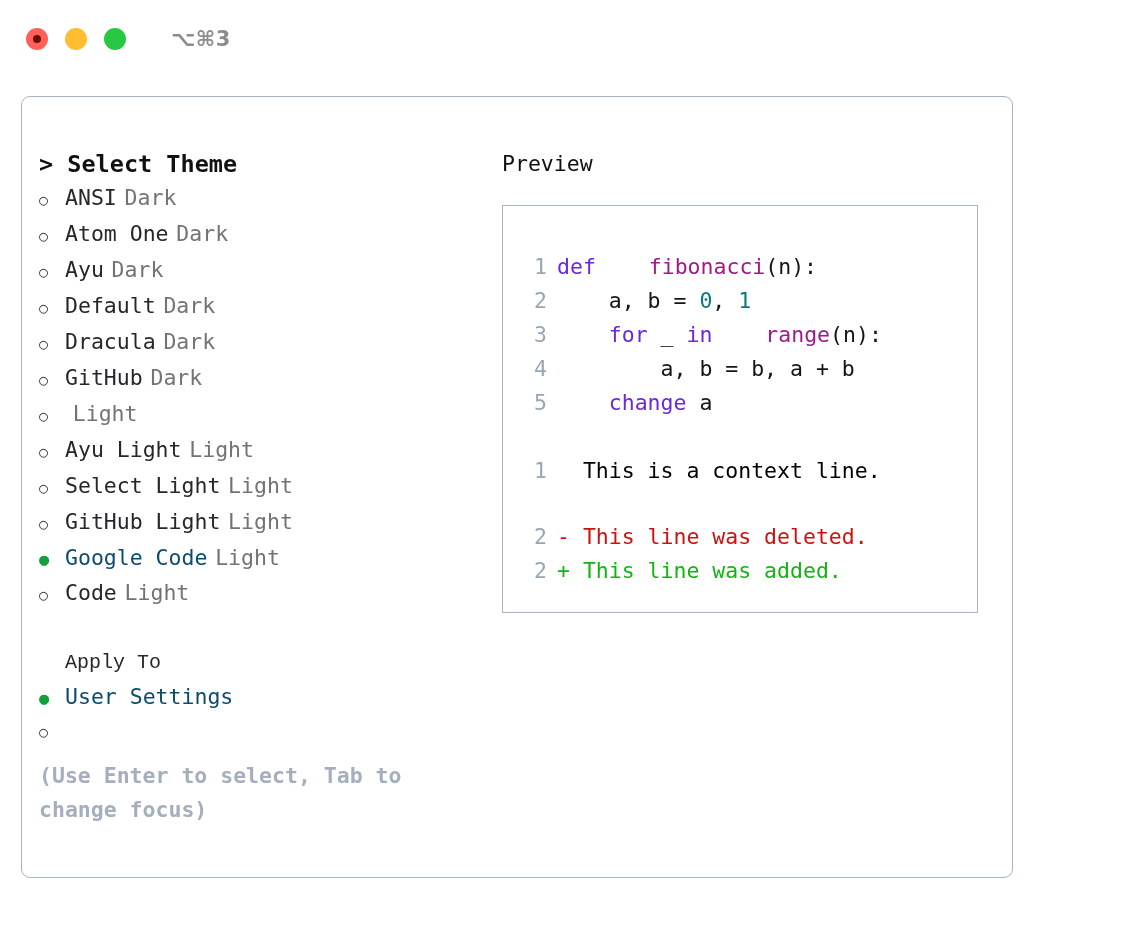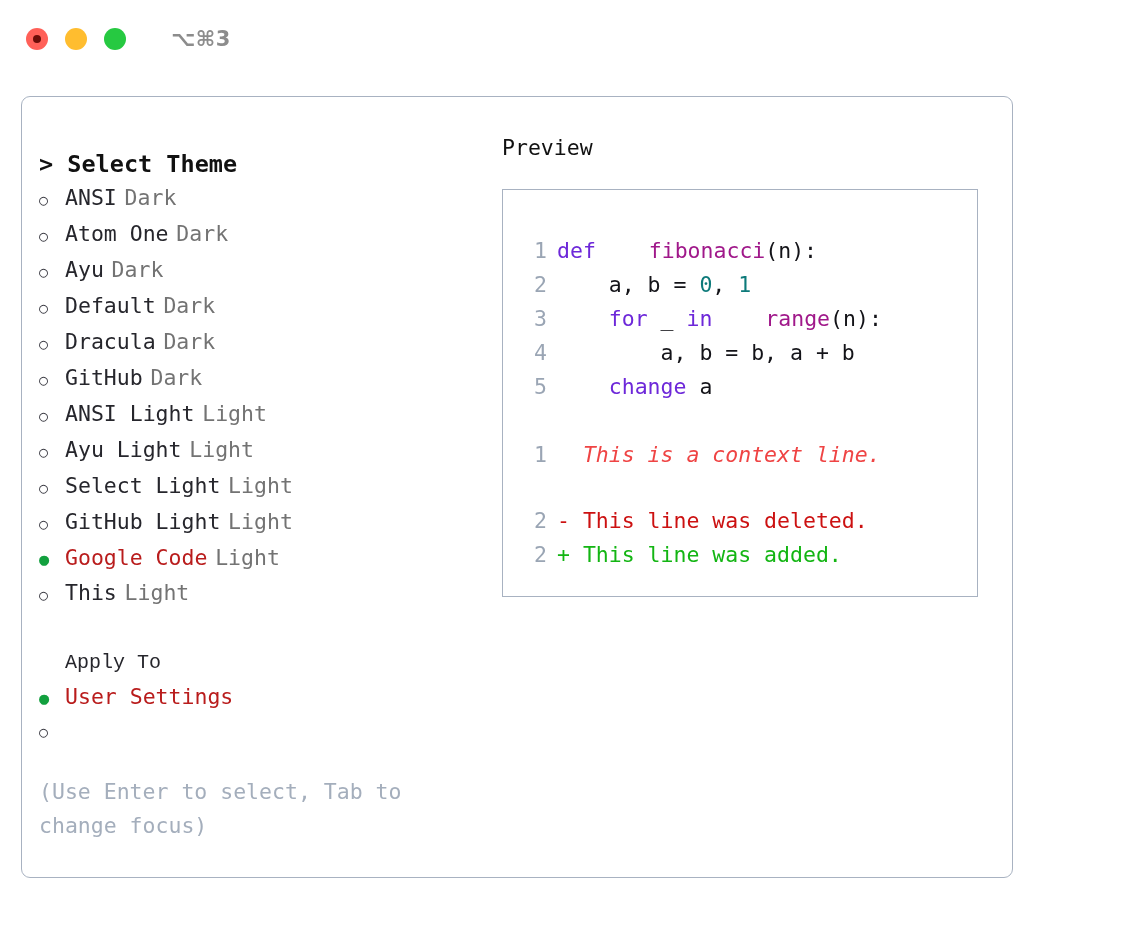--- a/index.html
+++ b/index.html
@@ -114,51 +114,52 @@
     flex: 0 0 26px;
     font-size: 15px;
     line-height: 34px;
     color: #3a3a42;
   }
   .opt-marker.selected {
     color: #12a03e;
     font-size: 17px;
   }
   .opt-label { color: #26262c; }
-  .opt-label.selected { color: #b91c1c; }
+  .opt-label.selected { color: #0c4a6e; }
   .opt-variant {
     color: #737373;
     margin-left: 0.6ch;
   }
 
   .spacer-row { height: 34px; }
 
   .group-heading {
     font-size: 20px;
     color: #26262c;
     line-height: 34px;
     padding-left: 26px;
     white-space: pre;
     font-family: Liberation Mono, monospace;
   }
 
   #hint-text {
-    margin-top: 26px;
+    margin-top: 10px;
     font-size: 21.5px;
     line-height: 34px;
     color: #a4aebc;
     width: 400px;
     white-space: pre-wrap;
+    font-weight: bold;
   }
 
   
   #preview-column {
     position: absolute;
     left: 480px;
-    top: 34px;
+    top: 50px;
     width: 490px;
   }
   #preview-title {
     font-size: 21.5px;
     color: #111111;
     line-height: 34px;
     white-space: pre;
   }
 
   #preview-box {
@@ -186,21 +187,21 @@
     margin-right: 10px;
   }
   .code-text { white-space: pre; }
 
   .tok-kw   { color: #6d28d9; }
   .tok-fn   { color: #a0188a; margin-left: 40px; }
   .tok-num  { color: #0d7a7a; }
   .tok-plain{ color: #131318; }
 
   .diff-gap { height: 34px; }
-  .diff-ctx { color: #ef4444; font-style: italic; }
+  .diff-ctx { color: #000000; }
   .diff-del { color: #cc1111; margin-top: 32px; }
   .diff-add { color: #13b513; }
 </style>
 </head>
 <body>
 
 <div id="app-window">
 
   <div id="titlebar">
     <div class="traffic-lights">
@@ -216,26 +217,26 @@
     <div id="theme-column">
       <div class="section-heading">&gt; Select Theme</div>
 
       <div id="theme-list">
           <div class="opt-row"><span class="opt-marker">○</span><span class="opt-label">ANSI</span><span class="opt-variant">Dark</span></div>
           <div class="opt-row"><span class="opt-marker">○</span><span class="opt-label">Atom One</span><span class="opt-variant">Dark</span></div>
           <div class="opt-row"><span class="opt-marker">○</span><span class="opt-label">Ayu</span><span class="opt-variant">Dark</span></div>
           <div class="opt-row"><span class="opt-marker">○</span><span class="opt-label">Default</span><span class="opt-variant">Dark</span></div>
           <div class="opt-row"><span class="opt-marker">○</span><span class="opt-label">Dracula</span><span class="opt-variant">Dark</span></div>
           <div class="opt-row"><span class="opt-marker">○</span><span class="opt-label">GitHub</span><span class="opt-variant">Dark</span></div>
-          <div class="opt-row"><span class="opt-marker">○</span><span class="opt-label">ANSI Light</span><span class="opt-variant">Light</span></div>
+          <div class="opt-row"><span class="opt-marker">○</span><span class="opt-variant">Light</span></div>
           <div class="opt-row"><span class="opt-marker">○</span><span class="opt-label">Ayu Light</span><span class="opt-variant">Light</span></div>
           <div class="opt-row"><span class="opt-marker">○</span><span class="opt-label">Select Light</span><span class="opt-variant">Light</span></div>
           <div class="opt-row"><span class="opt-marker">○</span><span class="opt-label">GitHub Light</span><span class="opt-variant">Light</span></div>
           <div class="opt-row"><span class="opt-marker selected">●</span><span class="opt-label selected">Google Code</span><span class="opt-variant">Light</span></div>
-          <div class="opt-row"><span class="opt-marker">○</span><span class="opt-label">This</span><span class="opt-variant">Light</span></div>
+          <div class="opt-row"><span class="opt-marker">○</span><span class="opt-label">Code</span><span class="opt-variant">Light</span></div>
         </div>
 
       <div class="spacer-row"></div>
 
       <div class="group-heading">Apply To</div>
 
       <div id="apply-to-list">
           <div class="opt-row"><span class="opt-marker selected">●</span><span class="opt-label selected">User Settings</span></div>
           <div class="opt-row"><span class="opt-marker">○</span></div>
         </div>

